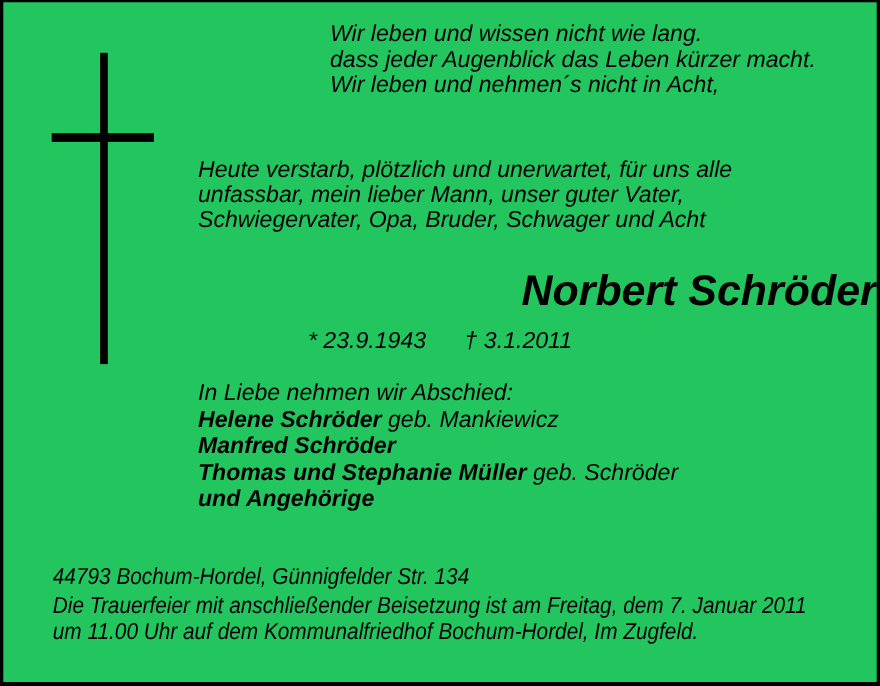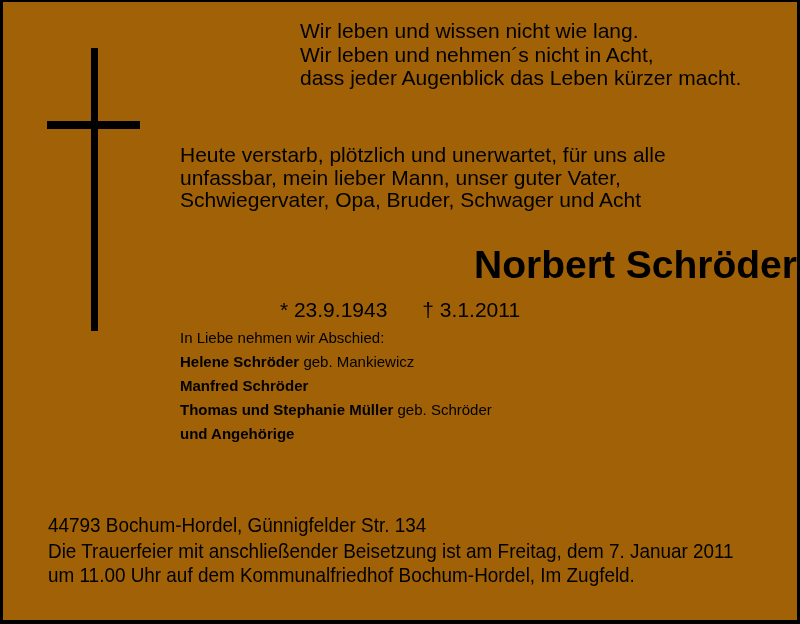--- a/index.html
+++ b/index.html
@@ -5,26 +5,27 @@
   html, body {
     margin: 0;
     padding: 0;
     background: #ffffff;
   }
   .page {
     position: relative;
     width: 800px;
     height: 624px;
     box-sizing: border-box;
-    background: #a16207;
+    background: #22c55e;
     border-style: solid;
     border-color: #000000;
     border-width: 2px 3px 4px 3px;
     overflow: hidden;
     font-family: "Liberation Sans", sans-serif;
+    font-style: italic;
     color: #000000;
   }
   .abs { position: absolute; }
 
   
   .poem { left: 297px; top: 17px; font-size: 21px; line-height: 23.5px; white-space: nowrap; }
 
   
   .cross-v { left: 88px; top: 46px; width: 7px; height: 283px; background: #000000; }
   .cross-h { left: 44px; top: 119px; width: 93px; height: 8px; background: #000000; }
@@ -45,38 +46,38 @@
   
   .dates {
     left: 0; top: 296px; width: 100%;
     display: flex; justify-content: center;
     gap: 35px;
     font-size: 21px;
     white-space: nowrap;
   }
 
   
-  .family { left: 177px; top: 324px; font-size: 15px; line-height: 24px; white-space: nowrap; }
+  .family { left: 177px; top: 344px; font-size: 21px; line-height: 24px; white-space: nowrap; }
   .family .bold-line { font-weight: bold; }
   .family .reg { font-weight: normal; }
 
   
   .condensed { transform: scaleX(0.9); transform-origin: 0 0; white-space: nowrap; }
   .address { left: 45px; top: 511px; font-size: 21px; line-height: 24px; }
   .funeral { left: 45px; top: 537px; font-size: 21px; line-height: 24px; }
 </style>
 </head>
 <body>
 
 <div class="page">
 
   <div class="abs poem">
     <div>Wir leben und wissen nicht wie lang.</div>
+    <div>dass jeder Augenblick das Leben kürzer macht.</div>
     <div>Wir leben und nehmen´s nicht in Acht,</div>
-    <div>dass jeder Augenblick das Leben kürzer macht.</div>
   </div>
 
   <div>
     <div class="abs cross-v"></div>
     <div class="abs cross-h"></div>
   </div>
 
   <div class="abs intro">
     <div>Heute verstarb, plötzlich und unerwartet, für uns alle</div>
     <div>unfassbar, mein lieber Mann, unser guter Vater,</div>

